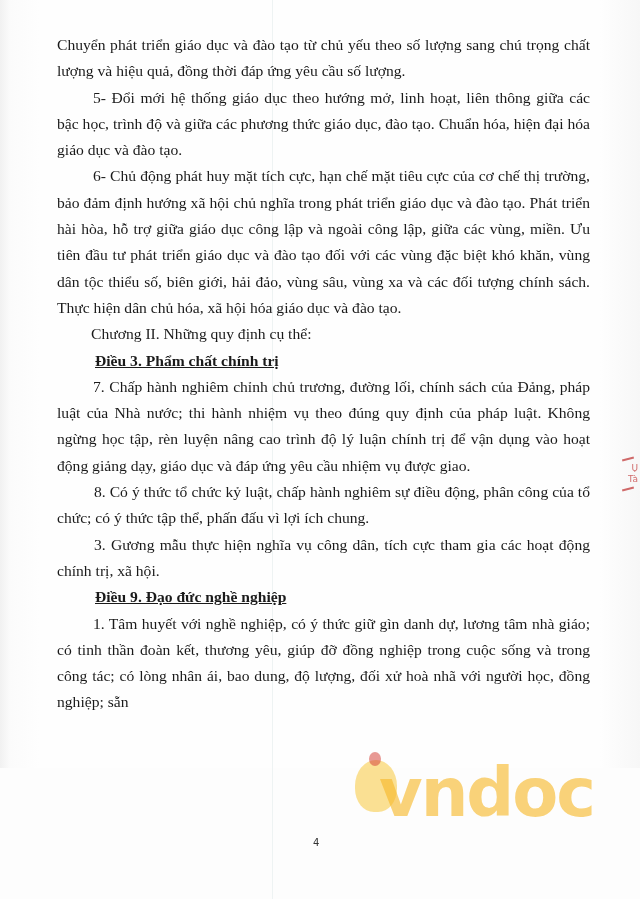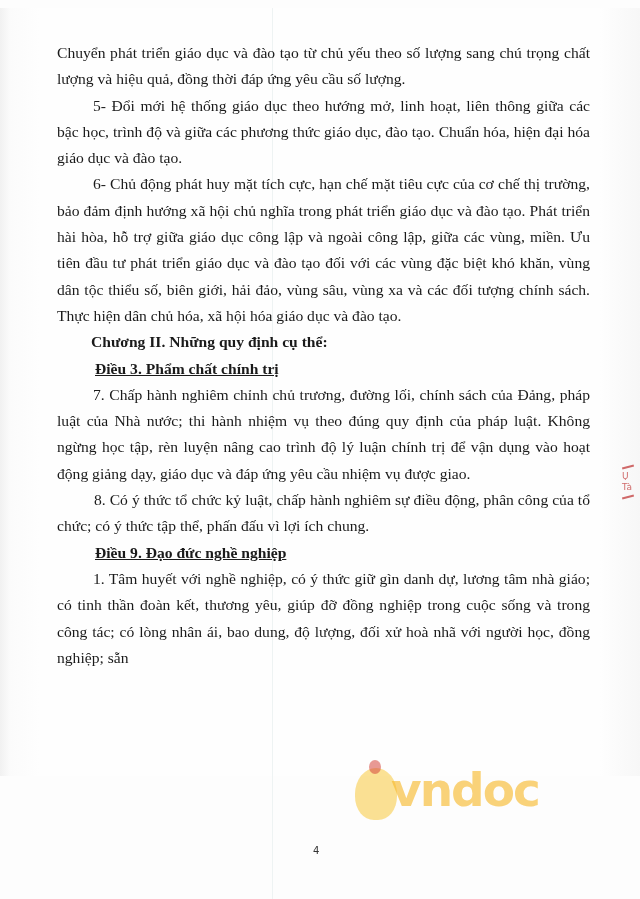--- a/index.html
+++ b/index.html
@@ -6,57 +6,57 @@
   body {
     width: 640px; height: 899px; overflow: hidden;
     background: #fdfdfd;
     position: relative;
     font-family: "Liberation Serif", "DejaVu Serif", serif;
     color: #1a1a1a;
   }
   .page {
     position: absolute; left: 0; top: 0; width: 640px; height: 768px;
     background: linear-gradient(to right, #f1f1f1 0px, #fbfbfb 10px, #fefefe 40px, #fefefe 600px, #f7f7f7 640px);
-    margin-top: 8px;
   }
   .fold {
     position: absolute; left: 272px; top: 0; width: 1px; height: 899px;
     background: #eef3f3;
   }
   .content {
     position: absolute; left: 57px; top: 32px; width: 533px;
     font-size: 15.6px; line-height: 26.3px;
     text-align: justify;
   }
   .content p { margin: 0; }
   .indent { text-indent: 36px; }
   .indent-wide { text-indent: 37px; }
   .bold { font-weight: bold; }
   .italic { font-style: italic; }
-  .heading { padding-left: 34px; font-weight: bold; }
+  .heading { padding-left: 34px; font-weight: normal; }
   .heading2 { padding-left: 38px; font-weight: bold; text-decoration: underline; }
   .page-number {
     position: absolute; left: 313px; top: 837px;
     font-size: 10px; color: #333;
     font-family: "DejaVu Sans", sans-serif;
   }
   .stamp {
     position: absolute; left: 622px; top: 455px; width: 16px; height: 80px;
     color: #c23a3a; font-size: 9px; line-height: 11px; opacity: 0.75;
     font-family: "DejaVu Sans", sans-serif;
+    text-align: right;
   }
   .stamp .mark { display: block; width: 12px; height: 2px; background: #c23a3a; margin: 3px 0; transform: rotate(-15deg); }
   .watermark {
     position: absolute; left: 355px; top: 760px; width: 250px; height: 60px;
     pointer-events: none;
   }
   .wm-text {
-    position: absolute; left: 36px; top: -6px;
+    position: absolute; left: 24px; top: -6px;
     font-family: "DejaVu Sans", sans-serif; font-weight: bold;
-    font-size: 47px; letter-spacing: -2px;
+    font-size: 67px; letter-spacing: -2px;
     color: rgba(247, 184, 40, 0.62);
   }
   .wm-mascot {
     position: absolute; left: 0px; top: 0px; width: 42px; height: 52px;
     border-radius: 50% 50% 45% 45%;
     background: rgba(247, 200, 60, 0.55);
   }
   .wm-mascot::after {
     content: ""; position: absolute; left: 14px; top: -8px; width: 12px; height: 14px;
     border-radius: 50%; background: rgba(214, 70, 60, 0.55);
@@ -71,20 +71,21 @@
   <div class="content">
     <p>Chuyển phát triển giáo dục và đào tạo từ chủ yếu theo số lượng sang chú trọng chất lượng và hiệu quả, đồng thời đáp ứng yêu cầu số lượng.</p>
     <p class="indent">5- Đổi mới hệ thống giáo dục theo hướng mở, linh hoạt, liên thông giữa các bậc học, trình độ và giữa các phương thức giáo dục, đào tạo. Chuẩn hóa, hiện đại hóa giáo dục và đào tạo.</p>
     <p class="indent">6- Chủ động phát huy mặt tích cực, hạn chế mặt tiêu cực của cơ chế thị trường, bảo đảm định hướng xã hội chủ nghĩa trong phát triển giáo dục và đào tạo. Phát triển hài hòa, hỗ trợ giữa giáo dục công lập và ngoài công lập, giữa các vùng, miền. Ưu tiên đầu tư phát triển giáo dục và đào tạo đối với các vùng đặc biệt khó khăn, vùng dân tộc thiểu số, biên giới, hải đảo, vùng sâu, vùng xa và các đối tượng chính sách. Thực hiện dân chủ hóa, xã hội hóa giáo dục và đào tạo.</p>
 
 
     <p class="heading">Chương II. Những quy định cụ thể:</p>
     <p class="heading2">Điều 3. Phẩm chất chính trị</p>
     <p class="indent">7. Chấp hành nghiêm chỉnh chủ trương, đường lối, chính sách của Đảng, pháp luật của Nhà nước; thi hành nhiệm vụ theo đúng quy định của pháp luật. Không ngừng học tập, rèn luyện nâng cao trình độ lý luận chính trị để vận dụng vào hoạt động giảng dạy, giáo dục và đáp ứng yêu cầu nhiệm vụ được giao.</p>
     <p class="indent-wide">8. Có ý thức tổ chức kỷ luật, chấp hành nghiêm sự điều động, phân công của tổ chức; có ý thức tập thể, phấn đấu vì lợi ích chung.</p>
+    <p class="indent-wide">3. Gương mẫu thực hiện nghĩa vụ công dân, tích cực tham gia các hoạt động chính trị, xã hội.</p>
 
     <p class="heading2">Điều 9. Đạo đức nghề nghiệp</p>
     <p class="indent">1. Tâm huyết với nghề nghiệp, có ý thức giữ gìn danh dự, lương tâm nhà giáo; có tinh thần đoàn kết, thương yêu, giúp đỡ đồng nghiệp trong cuộc sống và trong công tác; có lòng nhân ái, bao dung, độ lượng, đối xử hoà nhã với người học, đồng nghiệp; sẵn</p>
   </div>
 
   <div class="stamp">
     <span class="mark"></span>
     <span>Ụ Tà</span>
     <span class="mark"></span>
   </div>

